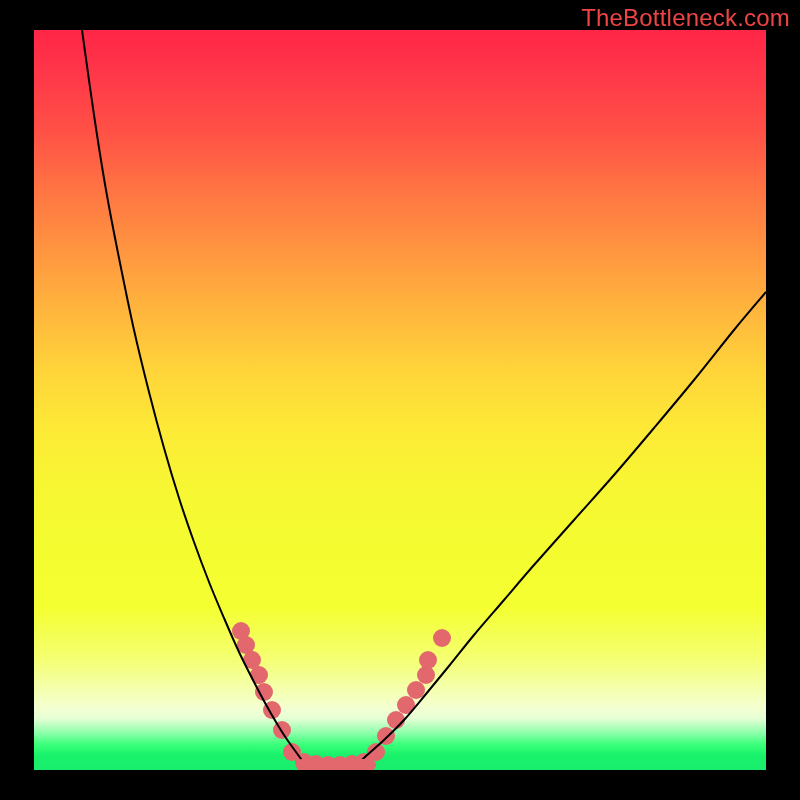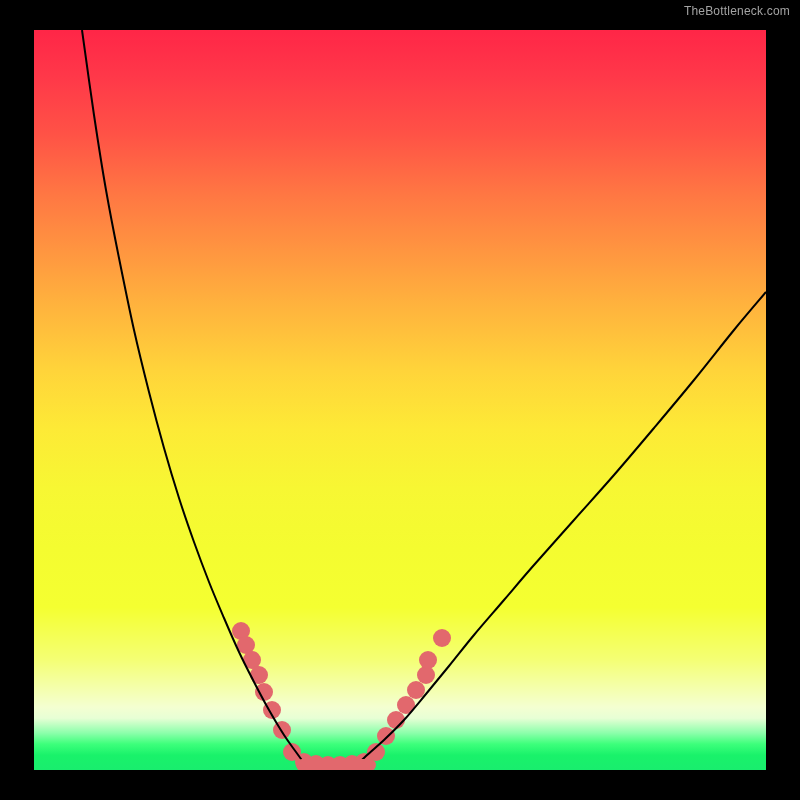--- a/index.html
+++ b/index.html
@@ -14,22 +14,22 @@
   .stage {
     position: relative;
     width: 800px;
     height: 800px;
     background: #000000;
   }
   .watermark {
     position: absolute;
     top: 4px;
     right: 10px;
-    color: #a3a3a3;
-    font-size: 12px;
+    color: #ef4444;
+    font-size: 24px;
     font-weight: 400;
     letter-spacing: 0.2px;
     z-index: 5;
   }
   .plot-area {
     position: absolute;
     left: 34px;
     top: 30px;
     width: 732px;
     height: 740px;

